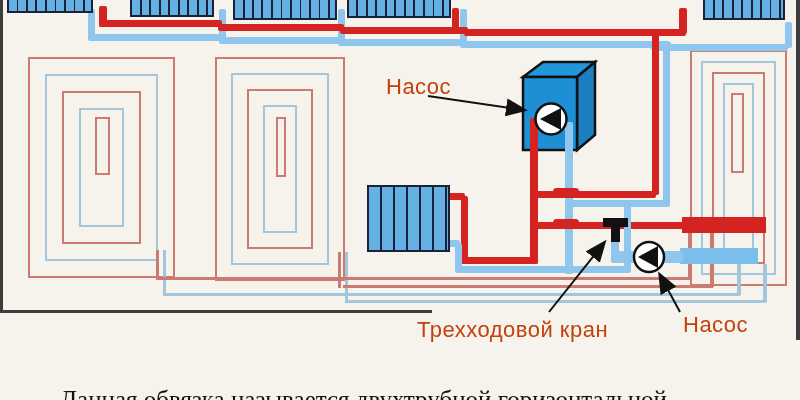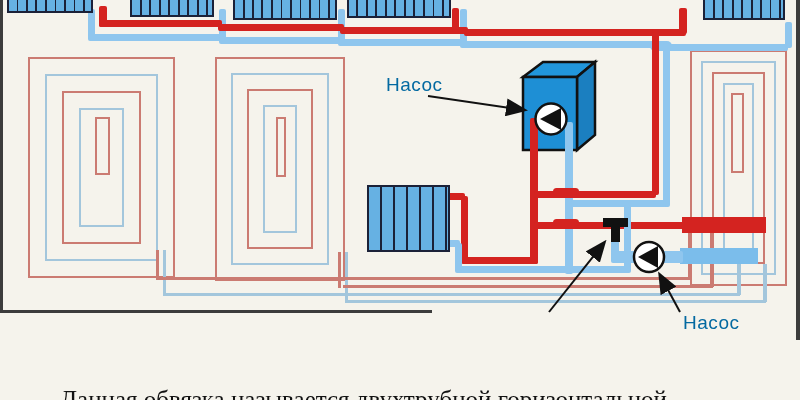--- a/index.html
+++ b/index.html
@@ -16,21 +16,21 @@
   .pb{position:absolute;background:#8fc6ee;border-radius:2px;}
   .thin-r{position:absolute;background:#cb7b72;}
   .thin-b{position:absolute;background:#a3c6dc;}
   
   .lp{position:absolute;box-sizing:border-box;background:transparent;}
   .lr{border:2.5px solid #cb7b72;}
   .lb{border:2.5px solid #a3c6dc;}
   .valve{position:absolute;background:#111;}
   .bar-red{position:absolute;background:#d42320;}
   .bar-blue{position:absolute;background:#7bbdeb;}
-  .lbl{position:absolute;color:#0369a1;font-size:19px;letter-spacing:0.5px;white-space:nowrap;}
+  .lbl{position:absolute;color:#c2410c;font-size:22px;letter-spacing:0.5px;white-space:nowrap;}
   .caption{position:absolute;color:#111;font-family:"Liberation Serif",serif;font-size:25px;white-space:nowrap;}
   svg{position:absolute;overflow:visible;}
 </style>
 </head>
 <body>
 
 <div class="canvas">
 
   <div class="abs frame" style="left:0;top:0;width:3px;height:313px;"></div>
   <div class="abs frame" style="left:796px;top:0;width:4px;height:340px;"></div>
@@ -156,17 +156,18 @@
       <marker id="ah" markerWidth="11" markerHeight="9" refX="9" refY="4.5" orient="auto">
         <polygon points="0,0 11,4.5 0,9" fill="#111"></polygon>
       </marker>
     </defs>
     <line x1="428" y1="96" x2="524" y2="110" stroke="#111" stroke-width="2" marker-end="url(#ah)"></line>
     <line x1="549" y1="312" x2="604" y2="243" stroke="#111" stroke-width="2" marker-end="url(#ah)"></line>
     <line x1="680" y1="312" x2="660" y2="275" stroke="#111" stroke-width="2" marker-end="url(#ah)"></line>
   </svg>
 
   <div class="lbl" style="left:386px;top:74px;">Насос</div>
+  <div class="lbl" style="left:417px;top:317px;">Трехходовой кран</div>
   <div class="lbl" style="left:683px;top:312px;">Насос</div>
 
   <div class="caption" style="left:60px;top:386px;width:740px;">Данная обвязка называется двухтрубной горизонтальной</div>
 
 </div>
 
 </body></html>

